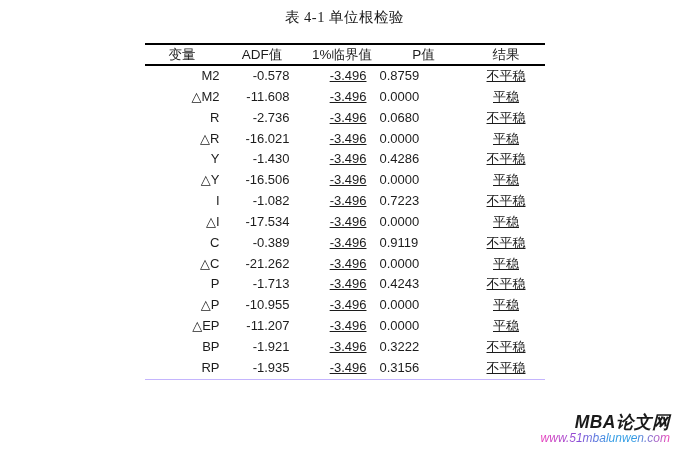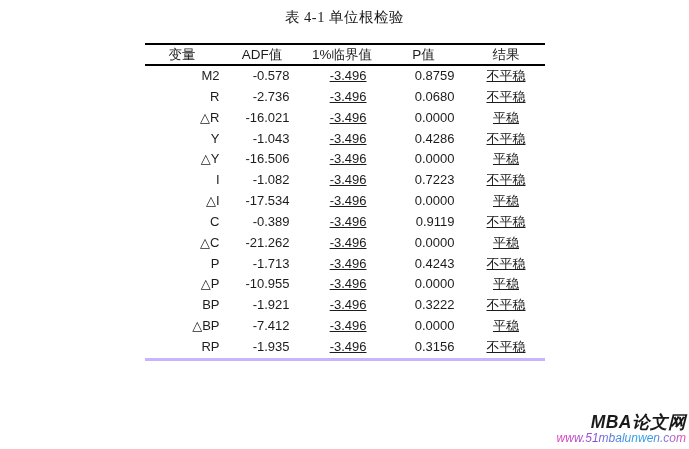--- a/index.html
+++ b/index.html
@@ -20,21 +20,21 @@
     color: #1b1b1b;
     letter-spacing: 0.5px;
     line-height: 18px;
   }
   table.unit-root {
     width: 400px;
     margin: 17px auto 0 auto;
     border-collapse: collapse;
     table-layout: fixed;
     border-top: 2px solid #000000;
-    border-bottom: 3px solid #c4b5fd;
+    border-bottom: 1px solid #c4b5fd;
     font-size: 13px;
     color: #1c1c1c;
   }
   table.unit-root col.c1 { width: 75px; }
   table.unit-root col.c2 { width: 85px; }
   table.unit-root col.c3 { width: 75px; }
   table.unit-root col.c4 { width: 88px; }
   table.unit-root col.c5 { width: 77px; }
   table.unit-root thead tr {
     border-bottom: 2px solid #000000;
@@ -48,25 +48,25 @@
     white-space: nowrap;
   }
   table.unit-root td {
     height: 20.85px;
     line-height: 20.85px;
     white-space: nowrap;
   }
   table.unit-root td:nth-child(1) { text-align: right; }
   table.unit-root td:nth-child(2) { text-align: right; padding-right: 15px; }
   table.unit-root td:nth-child(3) { text-align: right; padding-right: 13px; text-decoration: underline; }
-  table.unit-root td:nth-child(4) { text-align: right; padding-right: 13px; }
+  table.unit-root td:nth-child(4) { text-align: left; padding-right: 13px; }
   table.unit-root td:nth-child(5) { text-align: center; text-decoration: underline; }
   .watermark {
     position: absolute;
-    right: 3px;
+    right: 19px;
     bottom: 4px;
     text-align: right;
     font-style: italic;
     line-height: 1.05;
   }
   .watermark .wm-name {
     font-size: 17.5px;
     font-weight: bold;
     color: #1a1a1a;
     letter-spacing: 0.5px;
@@ -109,36 +109,43 @@
     </thead>
     <tbody>
         <tr>
           <td>M2</td>
           <td>-0.578</td>
           <td>-3.496</td>
           <td>0.8759</td>
           <td>不平稳</td>
         </tr>
         <tr>
+          <td>△M2</td>
+          <td>-11.608</td>
+          <td>-3.496</td>
+          <td>0.0000</td>
+          <td>平稳</td>
+        </tr>
+        <tr>
           <td>R</td>
           <td>-2.736</td>
           <td>-3.496</td>
           <td>0.0680</td>
           <td>不平稳</td>
         </tr>
         <tr>
           <td>△R</td>
           <td>-16.021</td>
           <td>-3.496</td>
           <td>0.0000</td>
           <td>平稳</td>
         </tr>
         <tr>
           <td>Y</td>
-          <td>-1.043</td>
+          <td>-1.430</td>
           <td>-3.496</td>
           <td>0.4286</td>
           <td>不平稳</td>
         </tr>
         <tr>
           <td>△Y</td>
           <td>-16.506</td>
           <td>-3.496</td>
           <td>0.0000</td>
           <td>平稳</td>
@@ -179,32 +186,32 @@
           <td>不平稳</td>
         </tr>
         <tr>
           <td>△P</td>
           <td>-10.955</td>
           <td>-3.496</td>
           <td>0.0000</td>
           <td>平稳</td>
         </tr>
         <tr>
+          <td>△EP</td>
+          <td>-11.207</td>
+          <td>-3.496</td>
+          <td>0.0000</td>
+          <td>平稳</td>
+        </tr>
+        <tr>
           <td>BP</td>
           <td>-1.921</td>
           <td>-3.496</td>
           <td>0.3222</td>
           <td>不平稳</td>
-        </tr>
-        <tr>
-          <td>△BP</td>
-          <td>-7.412</td>
-          <td>-3.496</td>
-          <td>0.0000</td>
-          <td>平稳</td>
         </tr>
         <tr>
           <td>RP</td>
           <td>-1.935</td>
           <td>-3.496</td>
           <td>0.3156</td>
           <td>不平稳</td>
         </tr>
       </tbody>
   </table>

